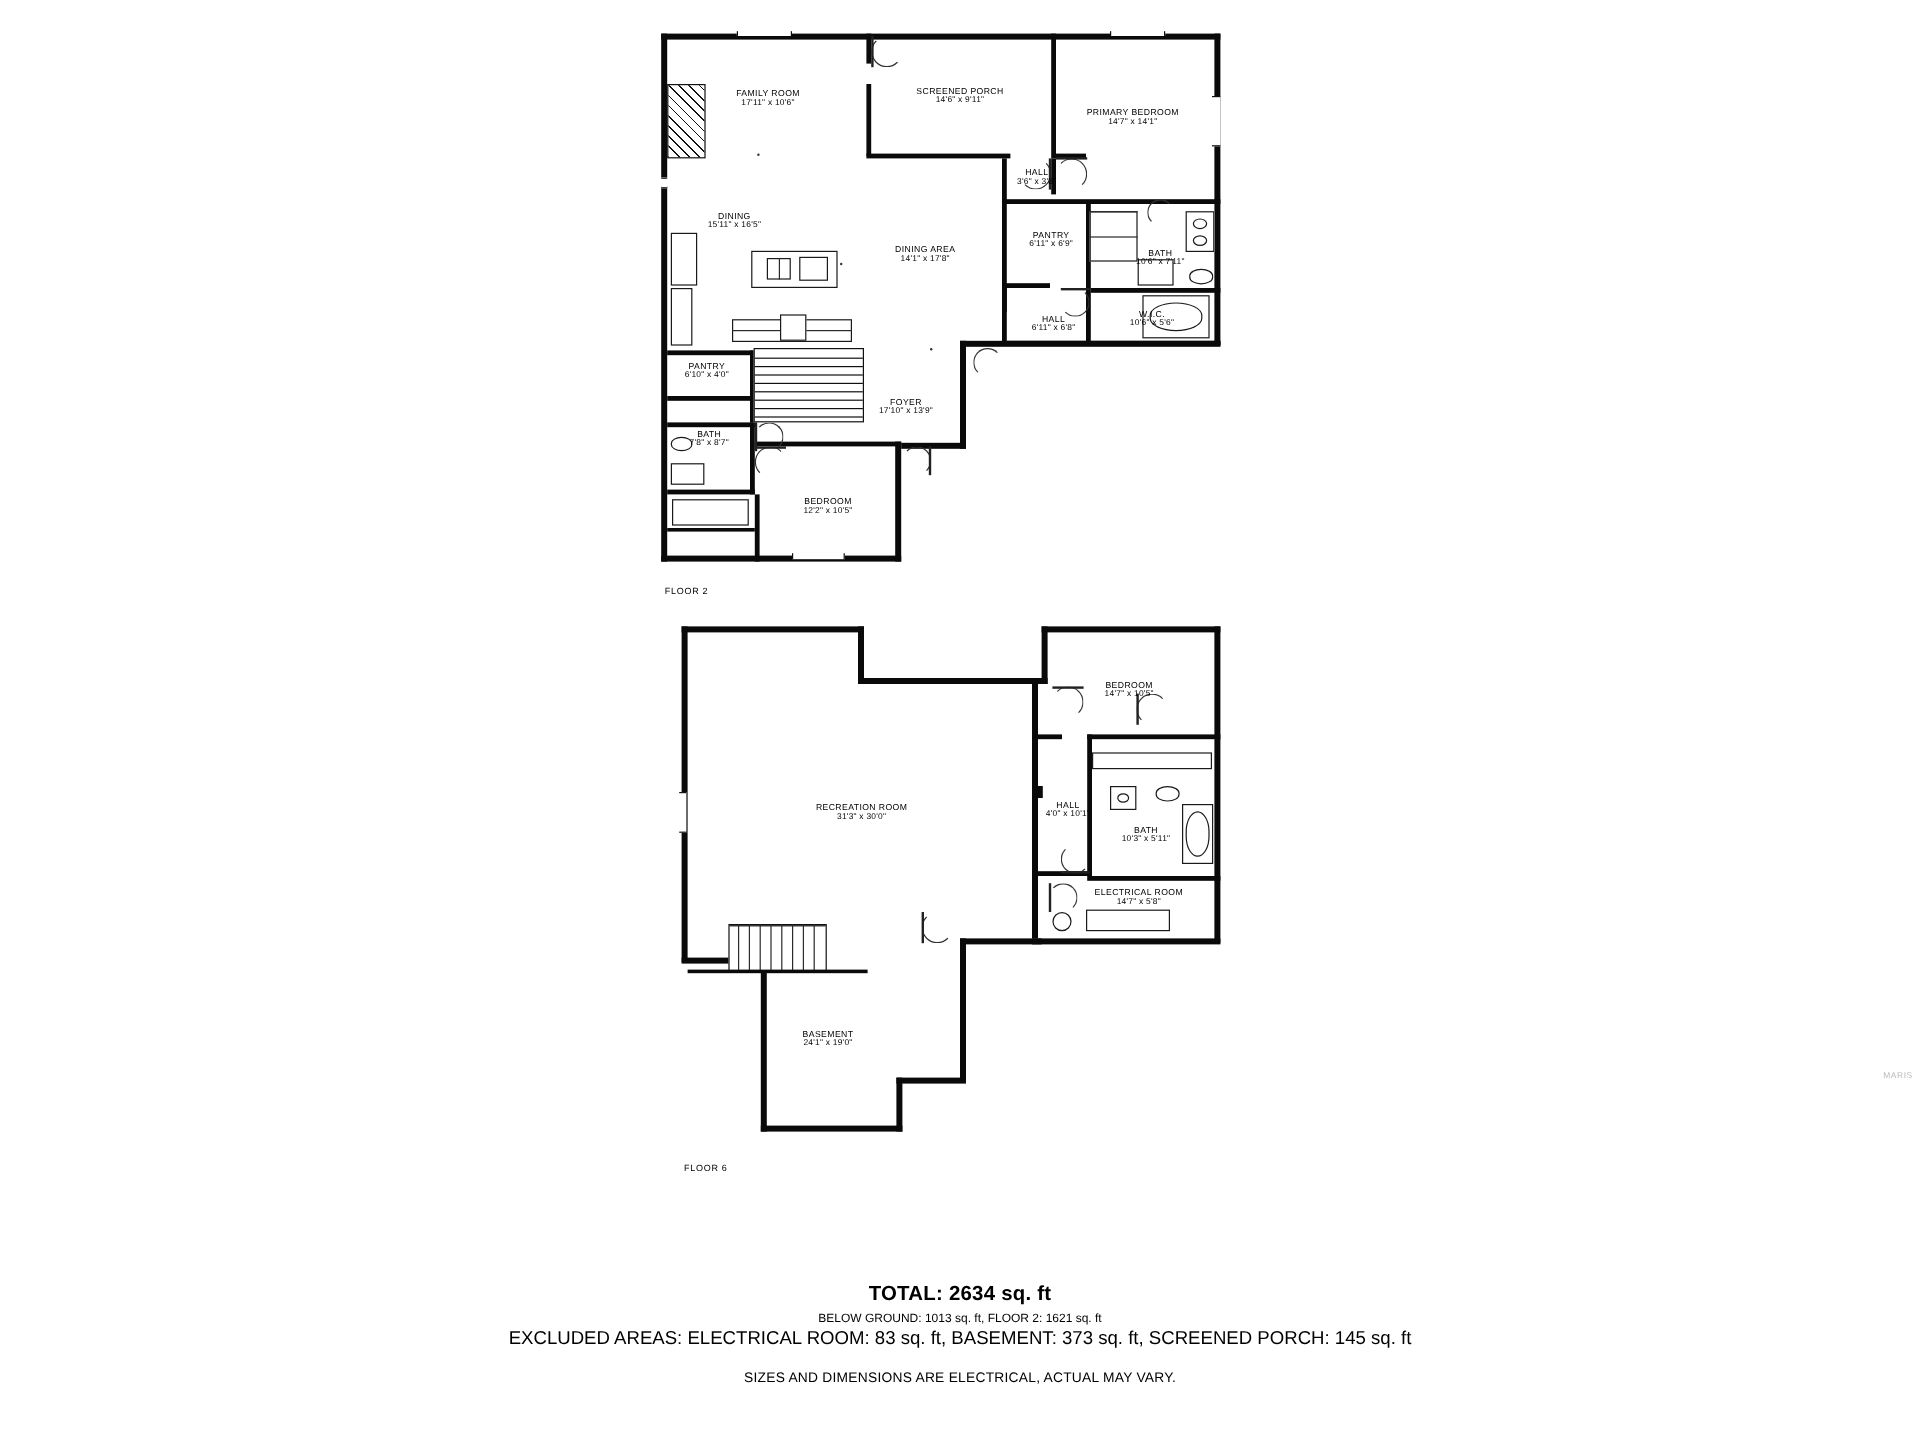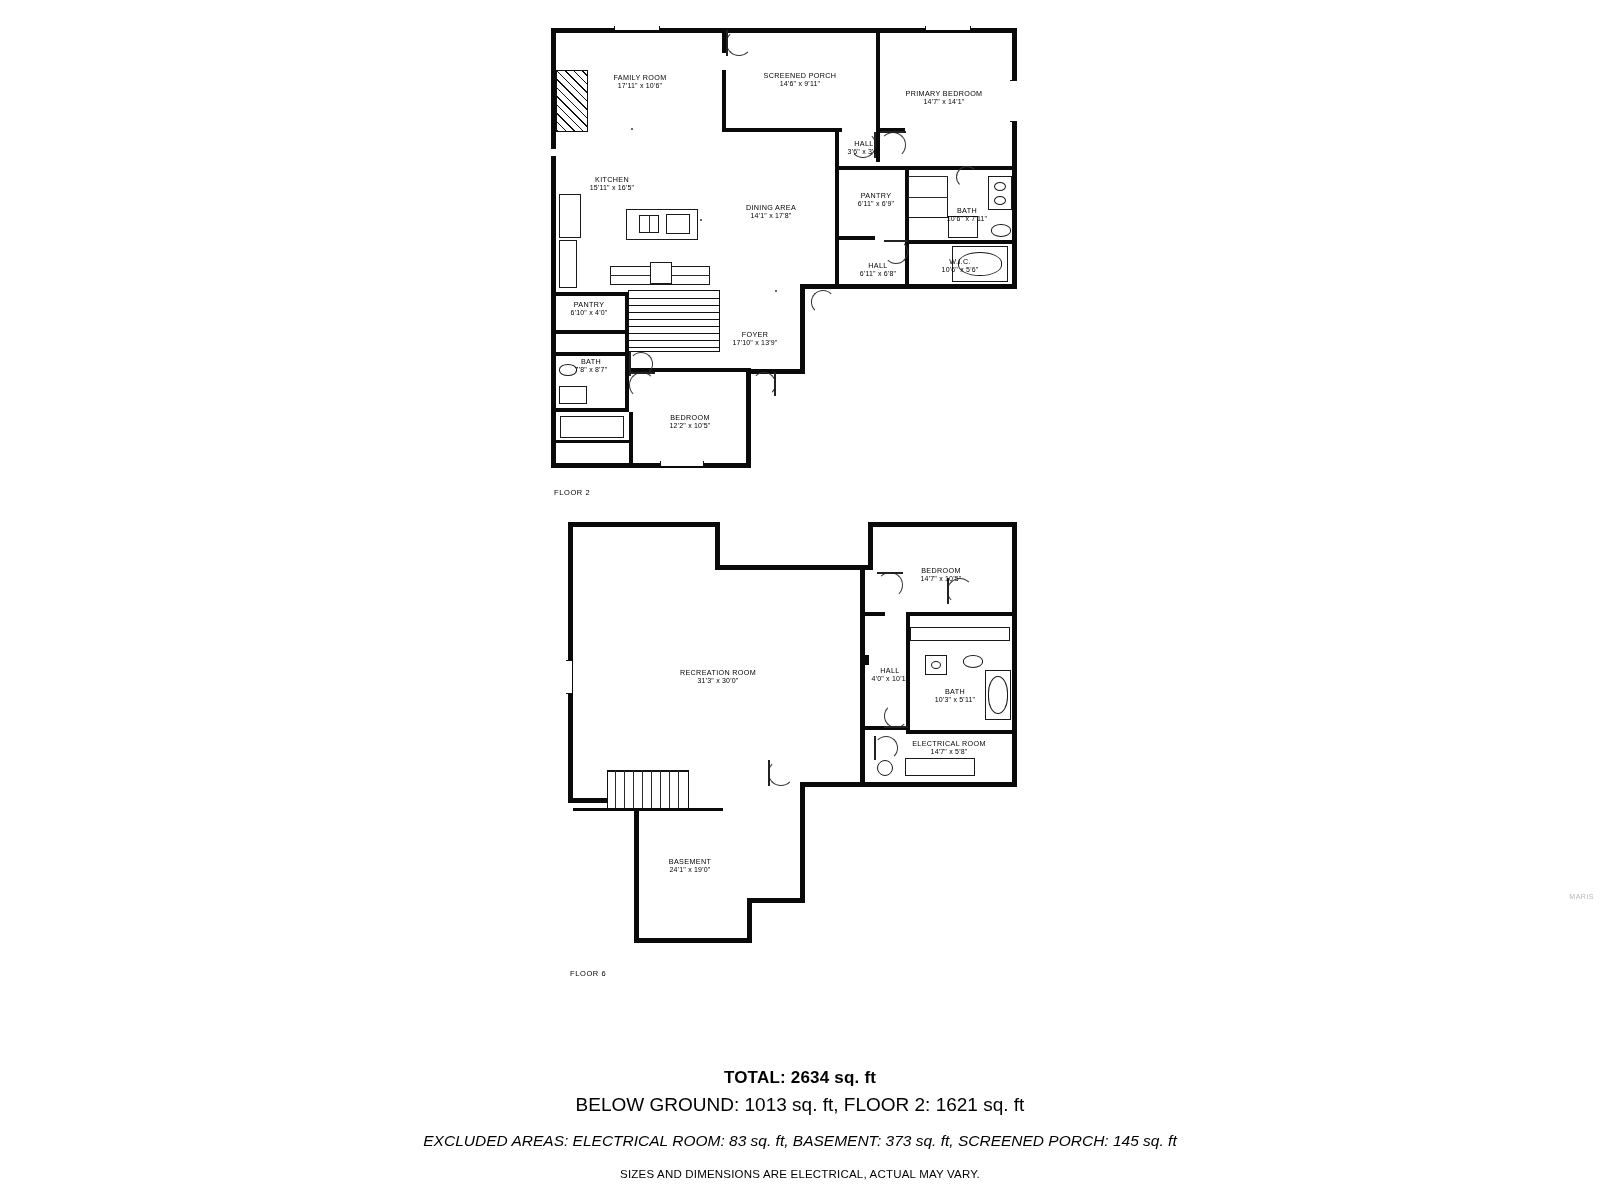--- a/index.html
+++ b/index.html
@@ -109,27 +109,26 @@
     left: 0;
     width: 1600px;
     text-align: center;
   }
   .summary .total {
     font-size: 17px;
     font-weight: bold;
     letter-spacing: 0.2px;
   }
   .summary .line2 {
-    font-size: 19px;
+    font-size: 10px;
     margin-top: 6px;
   }
   .summary .line3 {
     font-size: 15.5px;
-    margin-top: 16px;
-    font-style: italic;
+    margin-top: 2px;
   }
   .summary .note {
     font-size: 11.5px;
     margin-top: 18px;
     letter-spacing: 0.2px;
   }
   .watermark {
     position: absolute;
     right: 6px;
     bottom: 4px;
@@ -267,21 +266,21 @@
     </div>
     <div class="room-label" style="left:944px;top:98px;">
       <span class="name">PRIMARY BEDROOM</span>
       <span class="dim">14'7" x 14'1"</span>
     </div>
     <div class="room-label" style="left:864px;top:148px;">
       <span class="name">HALL</span>
       <span class="dim">3'6" x 3'8"</span>
     </div>
     <div class="room-label" style="left:612px;top:184px;">
-      <span class="name">KITCHEN</span>
+      <span class="name">DINING</span>
       <span class="dim">15'11" x 16'5"</span>
     </div>
     <div class="room-label" style="left:876px;top:200px;">
       <span class="name">PANTRY</span>
       <span class="dim">6'11" x 6'9"</span>
     </div>
     <div class="room-label" style="left:967px;top:215px;">
       <span class="name">BATH</span>
       <span class="dim">10'6" x 7'11"</span>
     </div>

